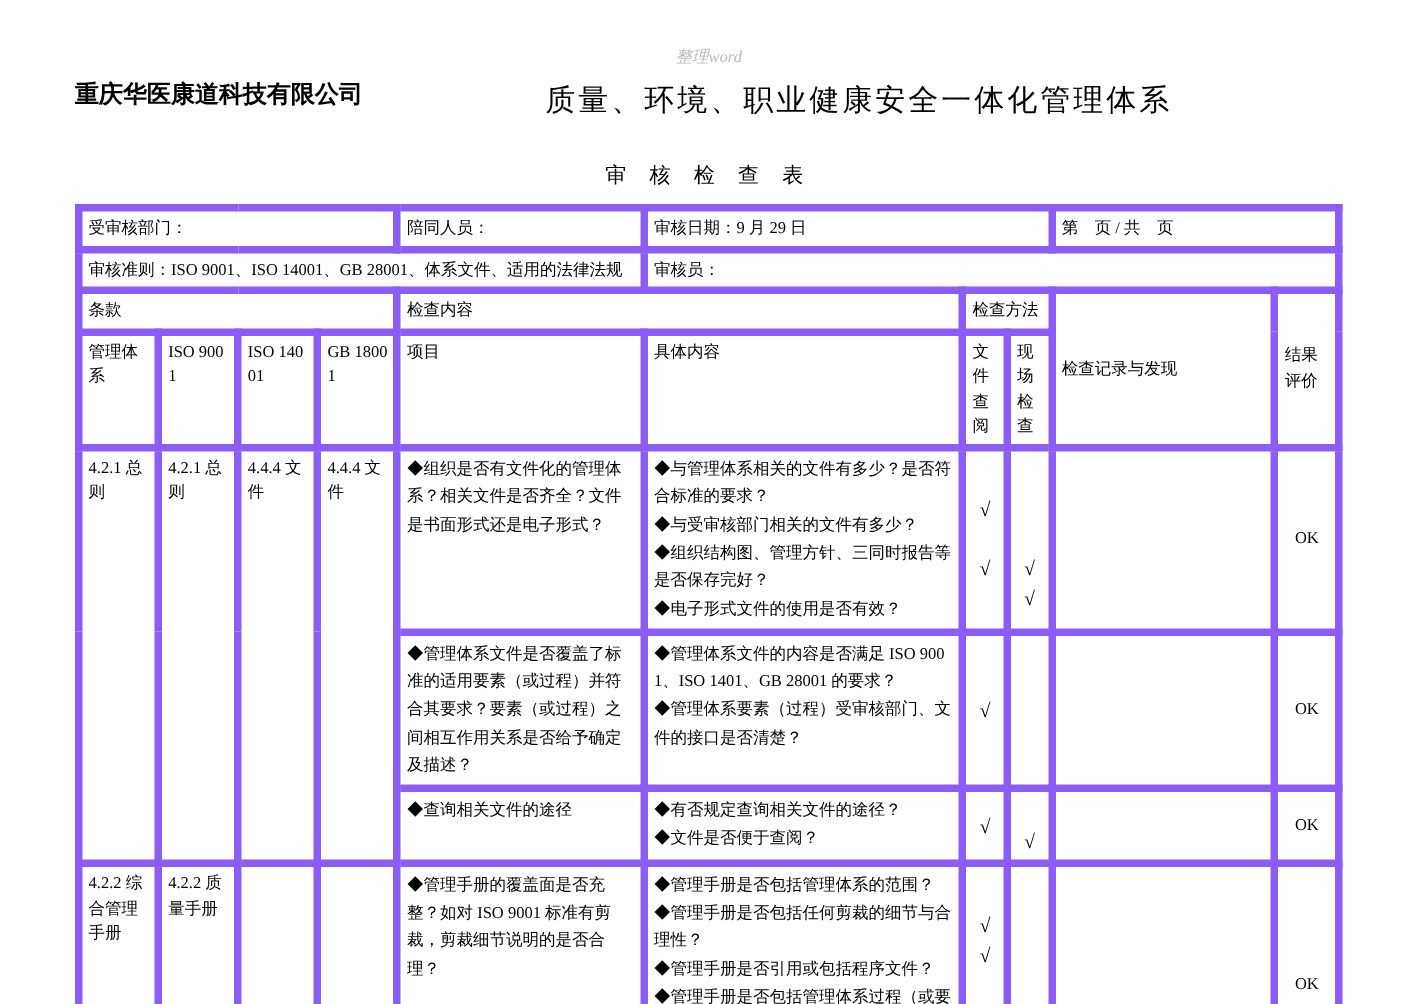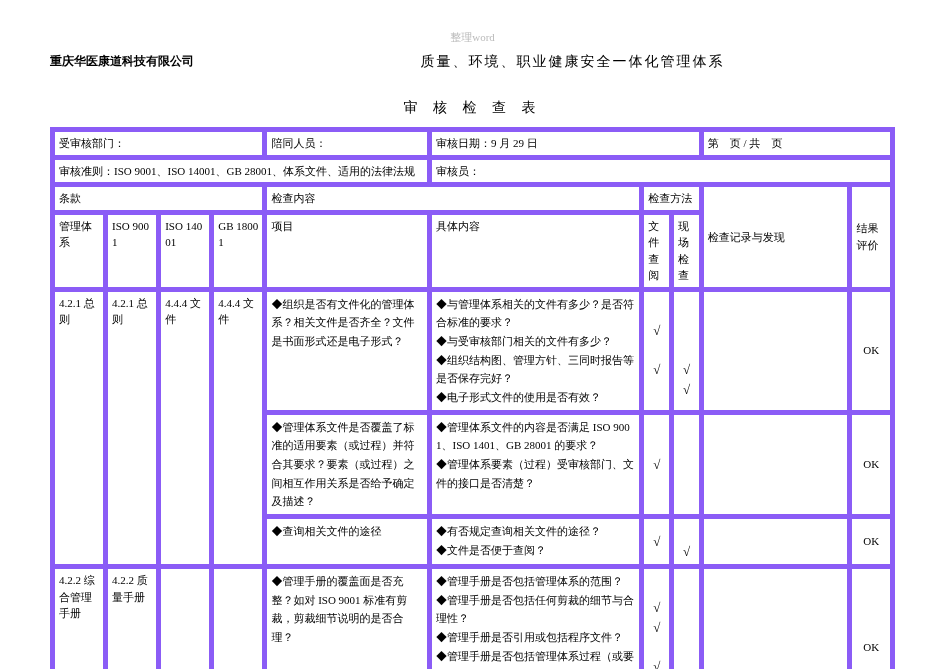--- a/index.html
+++ b/index.html
@@ -9,40 +9,41 @@
       color: #000;
       background: #fff;
       padding: 30px 50px;
       width: 945px;
     }
     .watermark {
       text-align: center;
       color: #bbb;
       font-size: 11px;
       margin-bottom: 8px;
+      font-style: italic;
     }
     .header-row {
       display: flex;
       justify-content: space-between;
       align-items: flex-start;
       margin-bottom: 4px;
     }
     .company {
       font-weight: bold;
-      font-size: 12px;
+      font-size: 16px;
       width: 200px;
     }
     .docnum {
       font-size: 12px;
       width: 200px;
       text-align: right;
     }
     .title-main {
       text-align: center;
-      font-size: 14px;
+      font-size: 20px;
       letter-spacing: 2px;
       margin-bottom: 24px;
       flex: 1;
     }
     .title-sub {
       font-size: 14px;
       letter-spacing: 6px;
       margin-bottom: 10px;
       text-align: center;
     }

